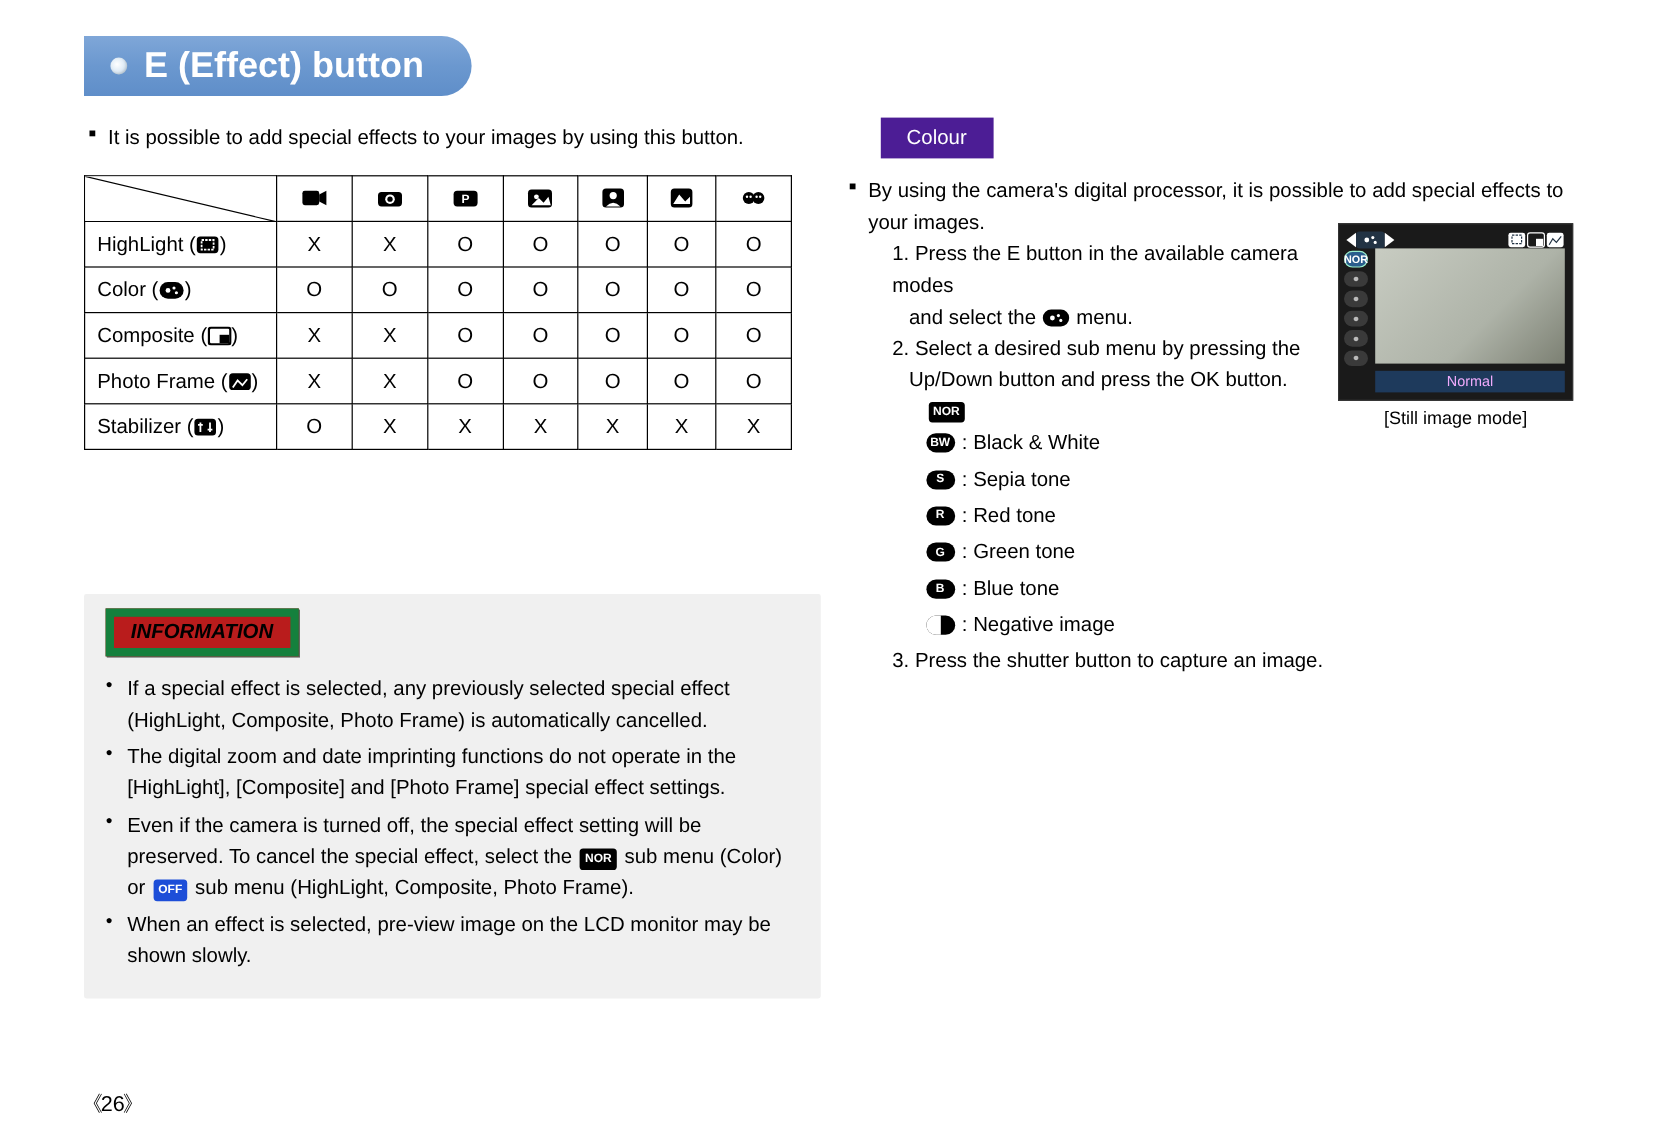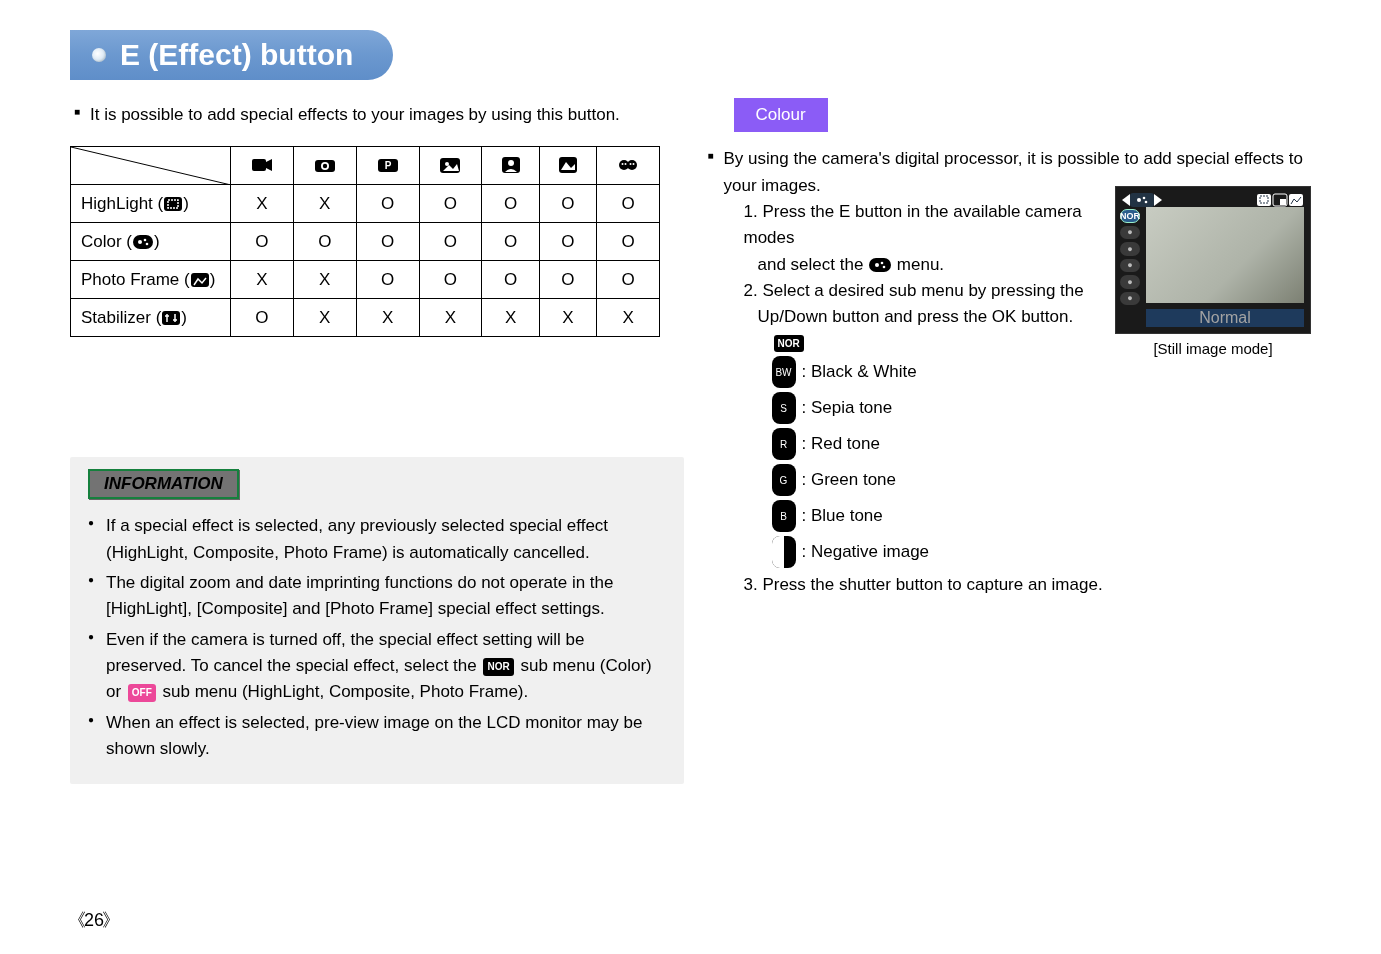--- a/index.html
+++ b/index.html
@@ -70,33 +70,33 @@
   table.effect td.label { text-align: left; padding-left: 10px; width: 160px; }
   .info-box {
     background: #f0f0f0;
     padding: 12px 18px 18px 18px;
     border-radius: 2px;
     font-size: 17px;
     max-width: 640px;
   }
   .info-title {
     display: inline-block;
-    background: #737373;
-    border: 2px solid #15803d;
+    background: #b91c1c;
+    border: 7px solid #15803d;
     box-shadow: 1px 1px 0 #666;
     font-weight: bold;
     font-style: italic;
     padding: 3px 14px;
     margin-bottom: 14px;
     font-size: 17px;
   }
   .info-list li { list-style: none; position: relative; padding-left: 18px; line-height: 1.55; margin-bottom: 4px; }
   .info-list li::before { content: "●"; position: absolute; left: 0; top: 2px; font-size: 10px; }
   .sub-header {
-    background: #8b5cf6;
+    background: #4c1d95;
     color: #fff;
     display: inline-block;
     padding: 4px 22px;
     font-size: 17px;
     margin-bottom: 14px;
     margin-left: 26px;
   }
   .right-text { font-size: 17px; line-height: 1.55; }
   .right-text .sqlist li { list-style:none; position:relative; padding-left:16px; }
   .right-text .sqlist li::before { content:"■"; position:absolute; left:0; top:2px; font-size:10px; }
@@ -129,39 +129,39 @@
   .top-chip { background:#234; color:#fff; font-size:11px; padding:1px 4px; border-radius:3px; display:inline-flex; align-items:center; }
   .screen-left-icons {
     position:absolute; left:4px; top:22px; bottom:28px; width:22px;
     display:flex; flex-direction:column; gap:3px;
   }
   .licon { width:20px; height:16px; border-radius:8px; display:flex; align-items:center; justify-content:center; font-size:9px; font-weight:bold; }
   .licon.sel { background:#2a5d8c; color:#fff; border:1px solid #9ec; }
   .licon.dim { background:#3a3a3a; color:#bbb; }
   .normal-bar {
     position:absolute; left:30px; right:6px; bottom:6px; height:18px;
-    background:#1e3a5c; color:#a3a3a3; font-size:16px; display:flex; align-items:center; justify-content:center;
+    background:#1e3a5c; color:#f0abfc; font-size:12px; display:flex; align-items:center; justify-content:center;
   }
   .caption { text-align:center; font-size:15px; margin-top:6px; }
   .page-num {
     position:absolute; left:68px; bottom:22px; font-size:18px;
   }
   .page-num::before { content:"《"; margin-right:-2px; }
   .page-num::after { content:"》"; margin-left:-2px; }
   
   svg.ico { vertical-align:-3px; }
   .txt-chip {
     display:inline-block; background:#000; color:#fff; font-size:10px; font-weight:bold;
     padding:1px 4px; border-radius:3px; vertical-align:1px; margin:0 2px;
   }
-  .txt-chip.off { background:#ec4899; }
+  .txt-chip.off { background:#1d4ed8; }
   .oval-chip {
     display:inline-flex; align-items:center; justify-content:center;
-    width:24px; height:32px; border-radius:8px; background:#000; color:#fff;
-    font-size:10px; font-weight:normal; vertical-align:-2px;
+    width:24px; height:16px; border-radius:8px; background:#000; color:#fff;
+    font-size:10px; font-weight:bold; vertical-align:-2px;
   }
 </style>
 </head>
 <body>
 
 <div class="header-wrap">
   <div class="header-bar">
     <span class="header-dot"></span>
     <span class="header-title">E (Effect) button</span>
   </div>
@@ -233,20 +233,33 @@
       </tr>
       <tr>
         <td class="label"><span>Color (</span><svg class="ico" width="22" height="16">
                 <rect x="1" y="1" width="20" height="14" rx="7" fill="#000"></rect>
                 <circle cx="8" cy="8" r="2" fill="#fff"></circle>
                 <circle cx="13" cy="6" r="1.3" fill="#fff"></circle>
                 <circle cx="15" cy="10" r="1.3" fill="#fff"></circle>
               </svg><span>)</span></td>
         <td>O</td>
             <td>O</td>
+            <td>O</td>
+            <td>O</td>
+            <td>O</td>
+            <td>O</td>
+            <td>O</td>
+      </tr>
+      <tr>
+        <td class="label"><span>Composite (</span><svg class="ico" width="20" height="16">
+                <rect x="1" y="1" width="18" height="14" rx="2" fill="none" stroke="#000" stroke-width="2"></rect>
+                <rect x="10" y="7" width="8" height="7" fill="#000"></rect>
+              </svg><span>)</span></td>
+        <td>X</td>
+            <td>X</td>
             <td>O</td>
             <td>O</td>
             <td>O</td>
             <td>O</td>
             <td>O</td>
       </tr>
       <tr>
         <td class="label"><span>Photo Frame (</span><svg class="ico" width="20" height="16">
                 <rect x="1" y="1" width="18" height="14" rx="3" fill="#000"></rect>
                 <path d="M4 13 L8 7 L12 11 L16 6" stroke="#fff" stroke-width="1.5" fill="none"></path>

